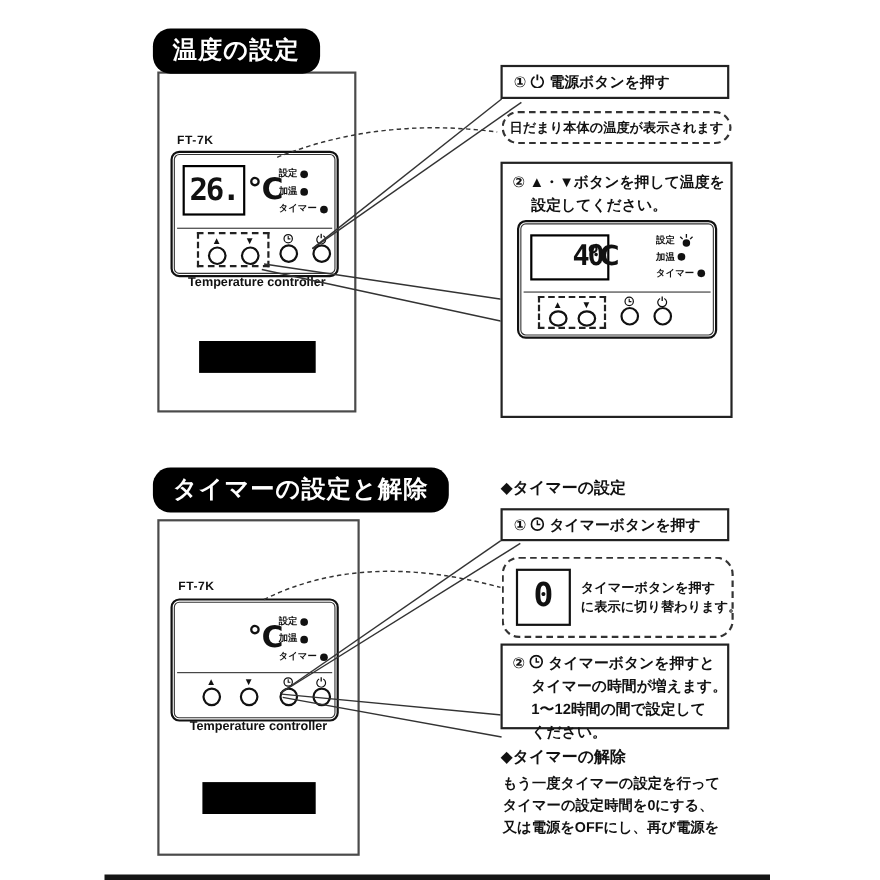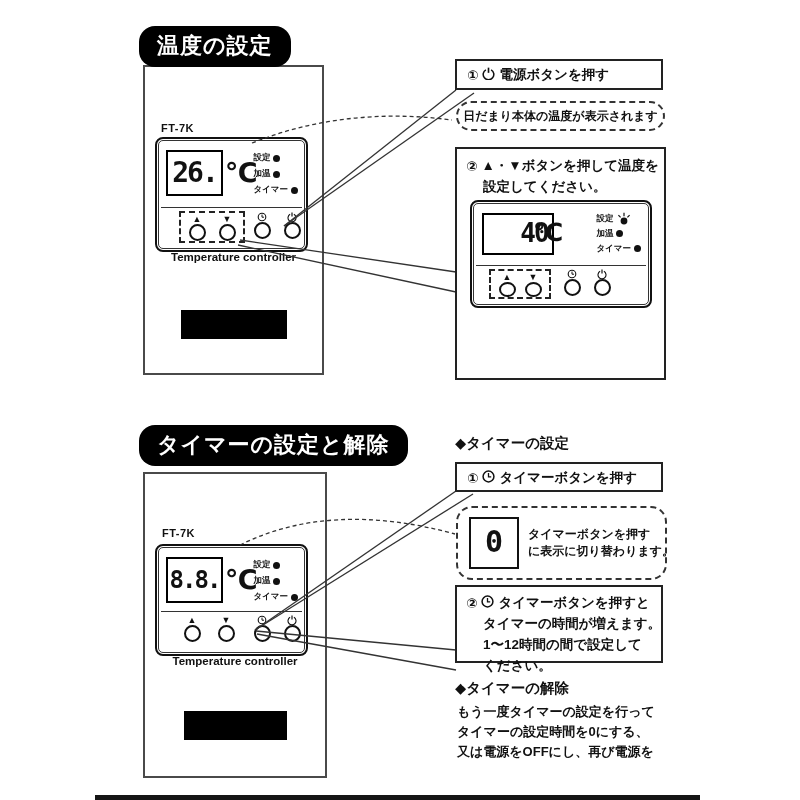--- a/index.html
+++ b/index.html
@@ -257,21 +257,20 @@
     </div>
 
   </div>
 
   <div class="badge" id="badge2">タイマーの設定と解除</div>
 
   <div class="device" id="dev2">
     <div class="model">FT-7K</div>
     <div class="panel">
       <div class="panel-in">
-        <div class="disp">8.8.</div>
         <div class="unit">℃</div>
         <div class="leds">
           <div class="ledrow">
               <span class="ledlab">設定</span>
               <span class="dot"></span>
             </div>
           <div class="ledrow">
               <span class="ledlab">加温</span>
               <span class="dot"></span>
             </div>

